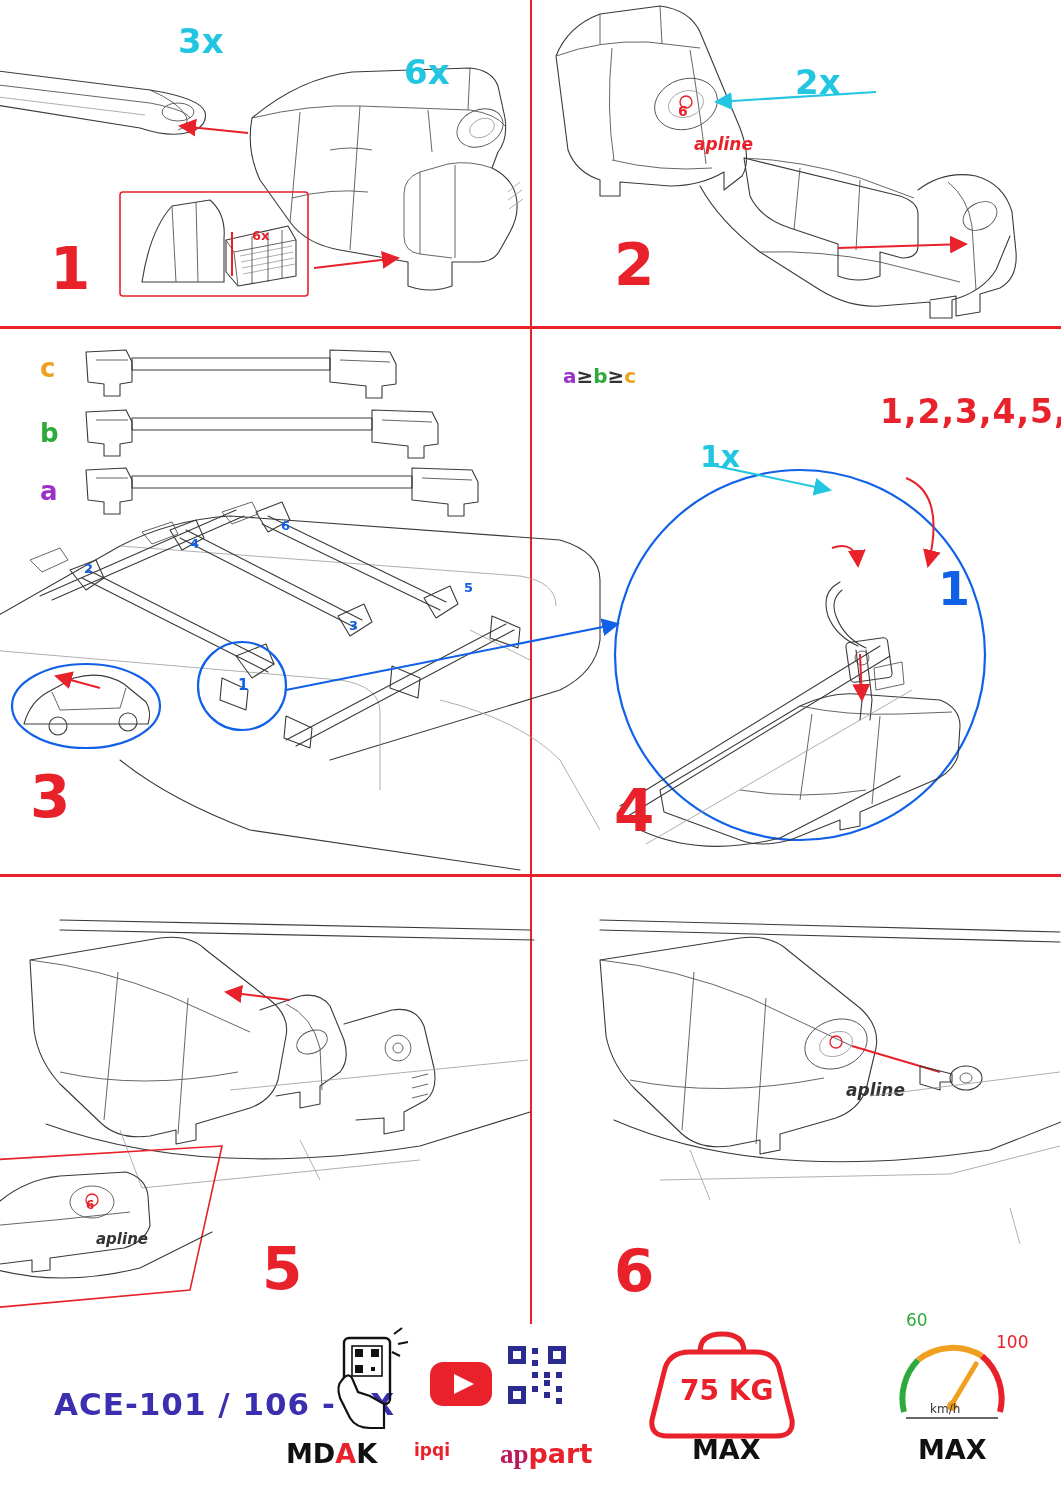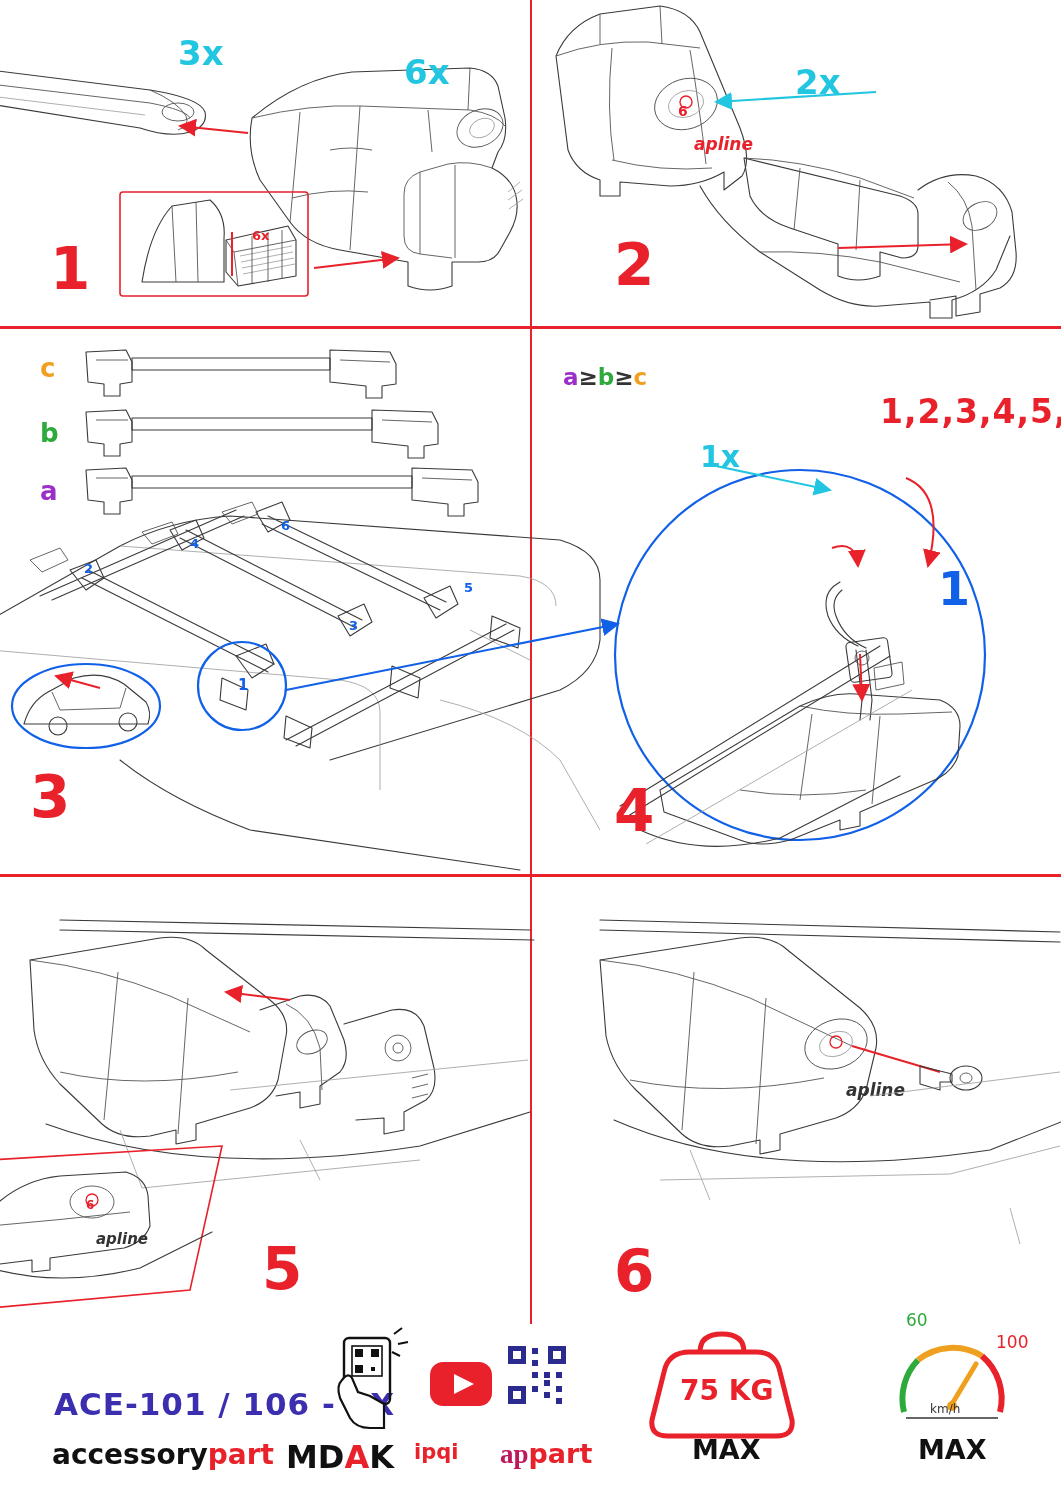--- a/index.html
+++ b/index.html
@@ -3,21 +3,21 @@
 <meta charset="utf-8">
 <style>
   html,body{margin:0;padding:0;background:#fff;}
   body{width:1061px;height:1500px;font-family:"Liberation Sans",sans-serif;color:#222;overflow:hidden;position:relative;}
   .sheet{position:absolute;left:0;top:0;width:1061px;height:1500px;}
   .divider{position:absolute;left:0;width:1061px;height:3px;background:#e8212a;}
   .vdivider{position:absolute;width:2px;background:#e8212a;}
   .stepnum{position:absolute;font-family:"DejaVu Sans",sans-serif;font-weight:700;color:#e8212a;font-size:58px;line-height:1;}
   .qty{position:absolute;font-family:"DejaVu Sans",sans-serif;font-weight:700;color:#22c6e0;font-size:34px;line-height:1;}
   .letter{position:absolute;font-family:"DejaVu Sans",sans-serif;font-weight:700;font-size:26px;line-height:1;}
-  .cmp{position:absolute;font-family:"DejaVu Sans",sans-serif;font-weight:700;font-size:23px;line-height:1;}
+  .cmp{position:absolute;font-family:"DejaVu Sans",sans-serif;font-weight:700;font-size:20px;line-height:1;}
   .seq{position:absolute;font-family:"DejaVu Sans",sans-serif;font-weight:700;font-size:33px;color:#e8212a;letter-spacing:1px;}
   .bignum-blue{position:absolute;font-family:"DejaVu Sans",sans-serif;font-weight:700;font-size:46px;color:#1160e8;}
   .smallcall{position:absolute;font-family:"DejaVu Sans",sans-serif;font-weight:700;font-size:12px;color:#1160e8;}
   svg{position:absolute;left:0;top:0;overflow:visible;}
   .ln{fill:none;stroke:#3a3a3a;stroke-width:1.1;stroke-linejoin:round;stroke-linecap:round;}
   .ln2{fill:none;stroke:#555;stroke-width:0.9;}
   .lnlight{fill:none;stroke:#9b9b9b;stroke-width:0.8;}
   .arrowred{fill:none;stroke:#e8212a;stroke-width:2;}
   .arrowblue{fill:none;stroke:#1160e8;stroke-width:2;}
   .arrowcy{fill:none;stroke:#22c6e0;stroke-width:2;}
@@ -88,21 +88,21 @@
       <path class="ln" d="M226,240 L288,226 L296,240 L296,276 L238,286 L226,272 Z"></path>
       <path class="ln2" d="M226,240 L234,252 L296,240 M234,252 L238,286"></path>
       <path class="lnlight" d="M240,256 L292,246 M241,262 L293,252 M242,268 L294,258 M243,274 L295,264"></path>
       <path class="ln2" d="M252,236 L252,284 M268,232 L268,282 M282,230 L282,278"></path>
       <path class="arrowred" d="M232,232 L232,276" stroke-width="1.4"></path>
       <text x="252" y="240" fill="#e8212a" font-size="13" font-family="DejaVu Sans, sans-serif" font-weight="700">6x</text>
     </g>
     <path class="arrowred" d="M314,268 L398,258" marker-end="url(#ar1)"></path>
   </svg>
 
-  <div class="qty" style="left:178px;top:24px;margin-top:12px;">3x</div>
+  <div class="qty" style="left:178px;top:24px;">3x</div>
   <div class="qty" style="left:404px;top:55px;">6x</div>
   <div class="stepnum" style="left:50px;top:240px;">1</div>
 
   <svg width="1061" height="1500">
     <g>
       <path class="ln" d="M556,56 Q568,26 600,14 L660,6 Q690,10 700,32 L740,128 Q752,160 742,176 L724,190 L724,172 Q700,186 670,186 L620,182 L620,196 L600,196 L600,180 Q576,172 568,150 Z"></path>
       <path class="ln2" d="M556,56 Q600,40 648,42 L700,48"></path>
       <path class="ln2" d="M600,14 L600,44 M660,6 L662,44"></path>
       <path class="ln2" d="M612,48 Q606,110 614,160"></path>
       <path class="ln2" d="M690,50 Q700,110 706,164"></path>
@@ -295,23 +295,20 @@
       <path class="ln" d="M614,1120 Q760,1184 990,1150 L1061,1122"></path>
       <path class="lnlight" d="M870,1096 L1060,1072"></path>
       <path class="lnlight" d="M690,1150 L710,1200 M1010,1208 L1020,1244"></path>
       <path class="lnlight" d="M660,1180 L950,1174 L1060,1146"></path>
     </g>
   </svg>
   <div class="stepnum" style="left:614px;top:1242px;">6</div>
 
   <div class="footer-title" style="left:54px;top:1386px;">ACE-101 / 106 - 3X</div>
 
-  <div class="brand" style="left:52px;top:1438px;">
-    <span style="color:#111;">accessory</span><span style="color:#e8212a;">part</span>
-  </div>
 
   <svg width="1061" height="1500">
 
     <g>
       <rect x="344" y="1338" width="46" height="66" rx="5" fill="none" stroke="#111" stroke-width="2.4"></rect>
       <rect x="352" y="1346" width="30" height="30" fill="none" stroke="#111" stroke-width="1.6"></rect>
       <rect x="355" y="1349" width="8" height="8" fill="#111"></rect>
       <rect x="371" y="1349" width="8" height="8" fill="#111"></rect>
       <rect x="355" y="1365" width="8" height="8" fill="#111"></rect>
       <rect x="371" y="1367" width="4" height="4" fill="#111"></rect>
@@ -352,24 +349,24 @@
     <g>
       <path d="M904,1412 A56,56 0 0,1 918,1360" fill="none" stroke="#2eaa3c" stroke-width="6"></path>
       <path d="M918,1360 A56,56 0 0,1 982,1356" fill="none" stroke="#f0a020" stroke-width="6"></path>
       <path d="M982,1356 A56,56 0 0,1 1000,1412" fill="none" stroke="#e8212a" stroke-width="6"></path>
       <path d="M952,1404 L976,1364" stroke="#f0a020" stroke-width="5" fill="none" stroke-linecap="round"></path>
       <circle cx="952" cy="1406" r="5" fill="#f0a020"></circle>
       <path d="M906,1418 L998,1418" stroke="#333" stroke-width="1.4" fill="none"></path>
     </g>
   </svg>
 
-  <div class="brand" style="left:286px;top:1438px;font-size:32px;">
+  <div class="brand" style="left:286px;top:1438px;font-size:27px;">
     <span style="color:#111;">MD</span><span style="color:#e8212a;">A</span><span style="color:#111;">K</span>
   </div>
-  <div class="brand" style="left:414px;top:1440px;font-size:21px;color:#e8212a;">ipqi</div>
+  <div class="brand" style="left:414px;top:1440px;font-size:17px;color:#e8212a;">ipqi</div>
   <div class="brand" style="left:500px;top:1438px;font-size:27px;">
     <span style="color:#be185d;font-family:Liberation Serif, serif;">ap</span><span style="color:#e8212a;">part</span>
   </div>
 
   <div class="kg" style="left:680px;top:1374px;">75 KG</div>
   <div class="maxlabel" style="left:692px;top:1434px;">MAX</div>
   <div class="maxlabel" style="left:918px;top:1434px;">MAX</div>
   <div class="kmh" style="left:930px;top:1402px;">km/h</div>
   <div class="spd" style="left:906px;top:1310px;color:#2eaa3c;">60</div>
   <div class="spd" style="left:996px;top:1332px;color:#e8212a;">100</div>

